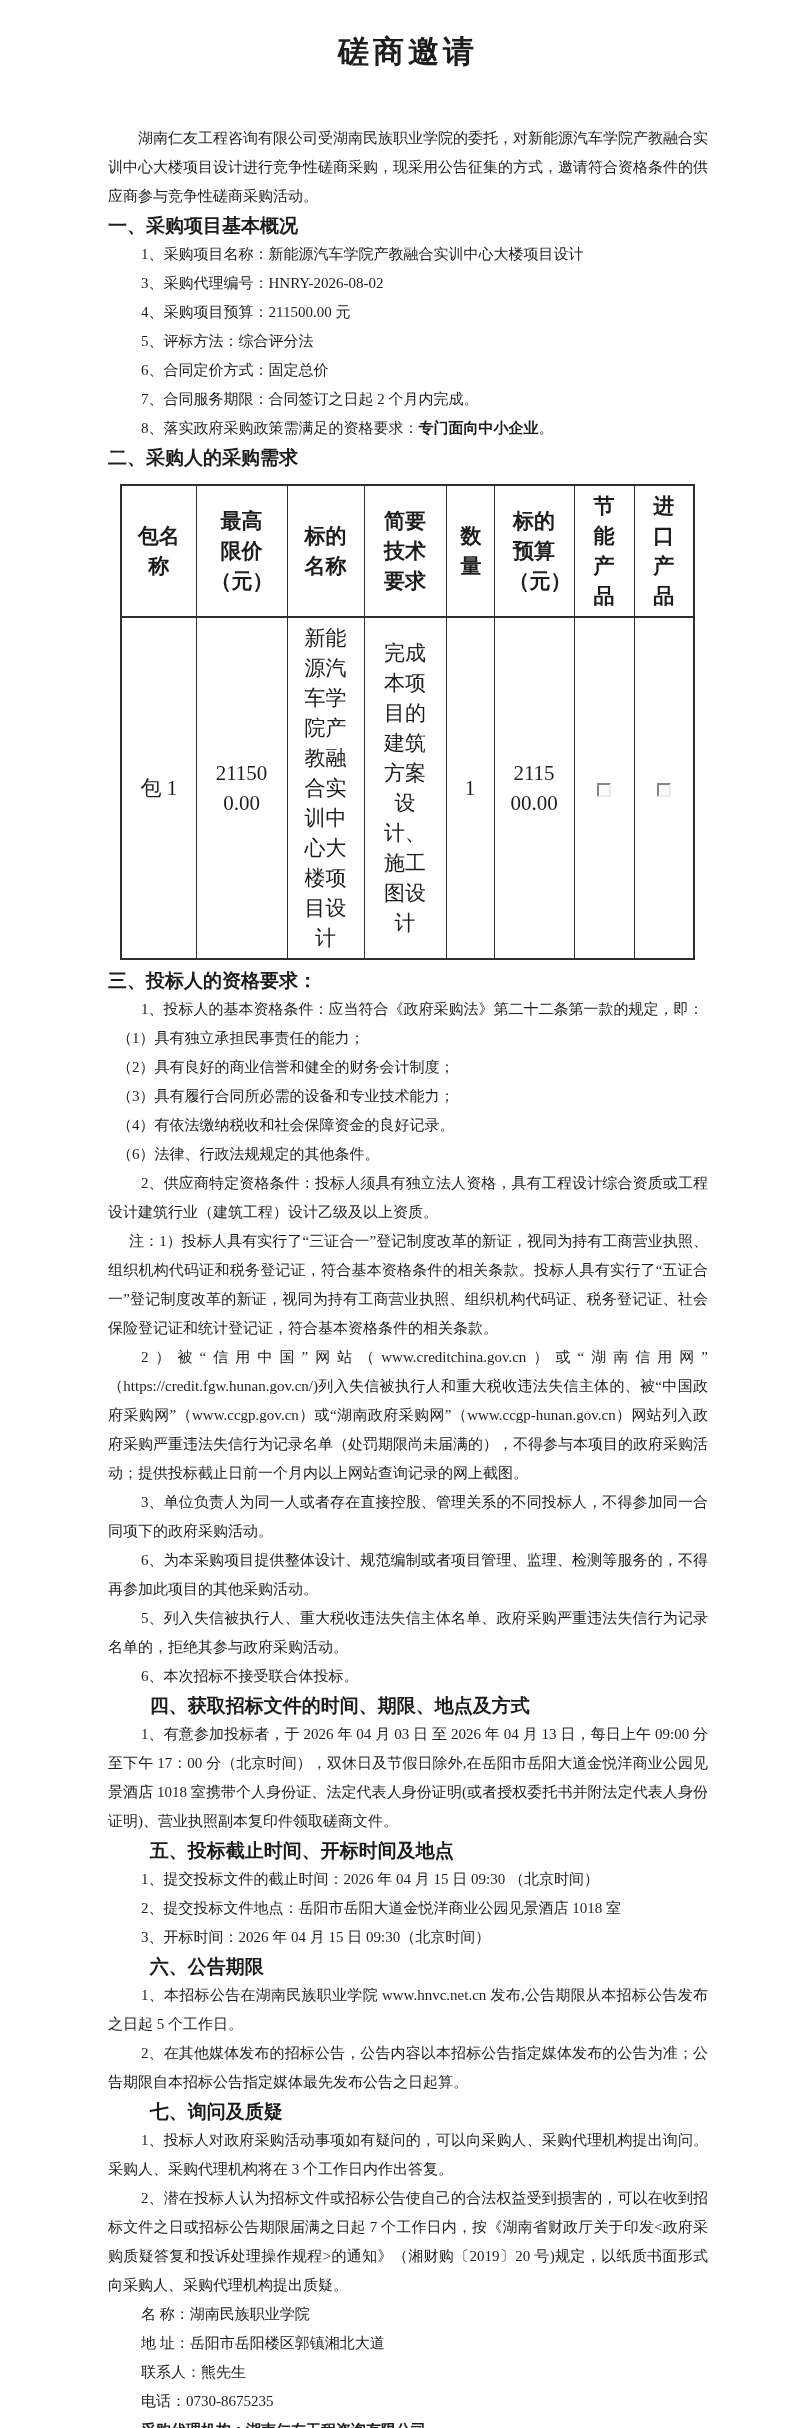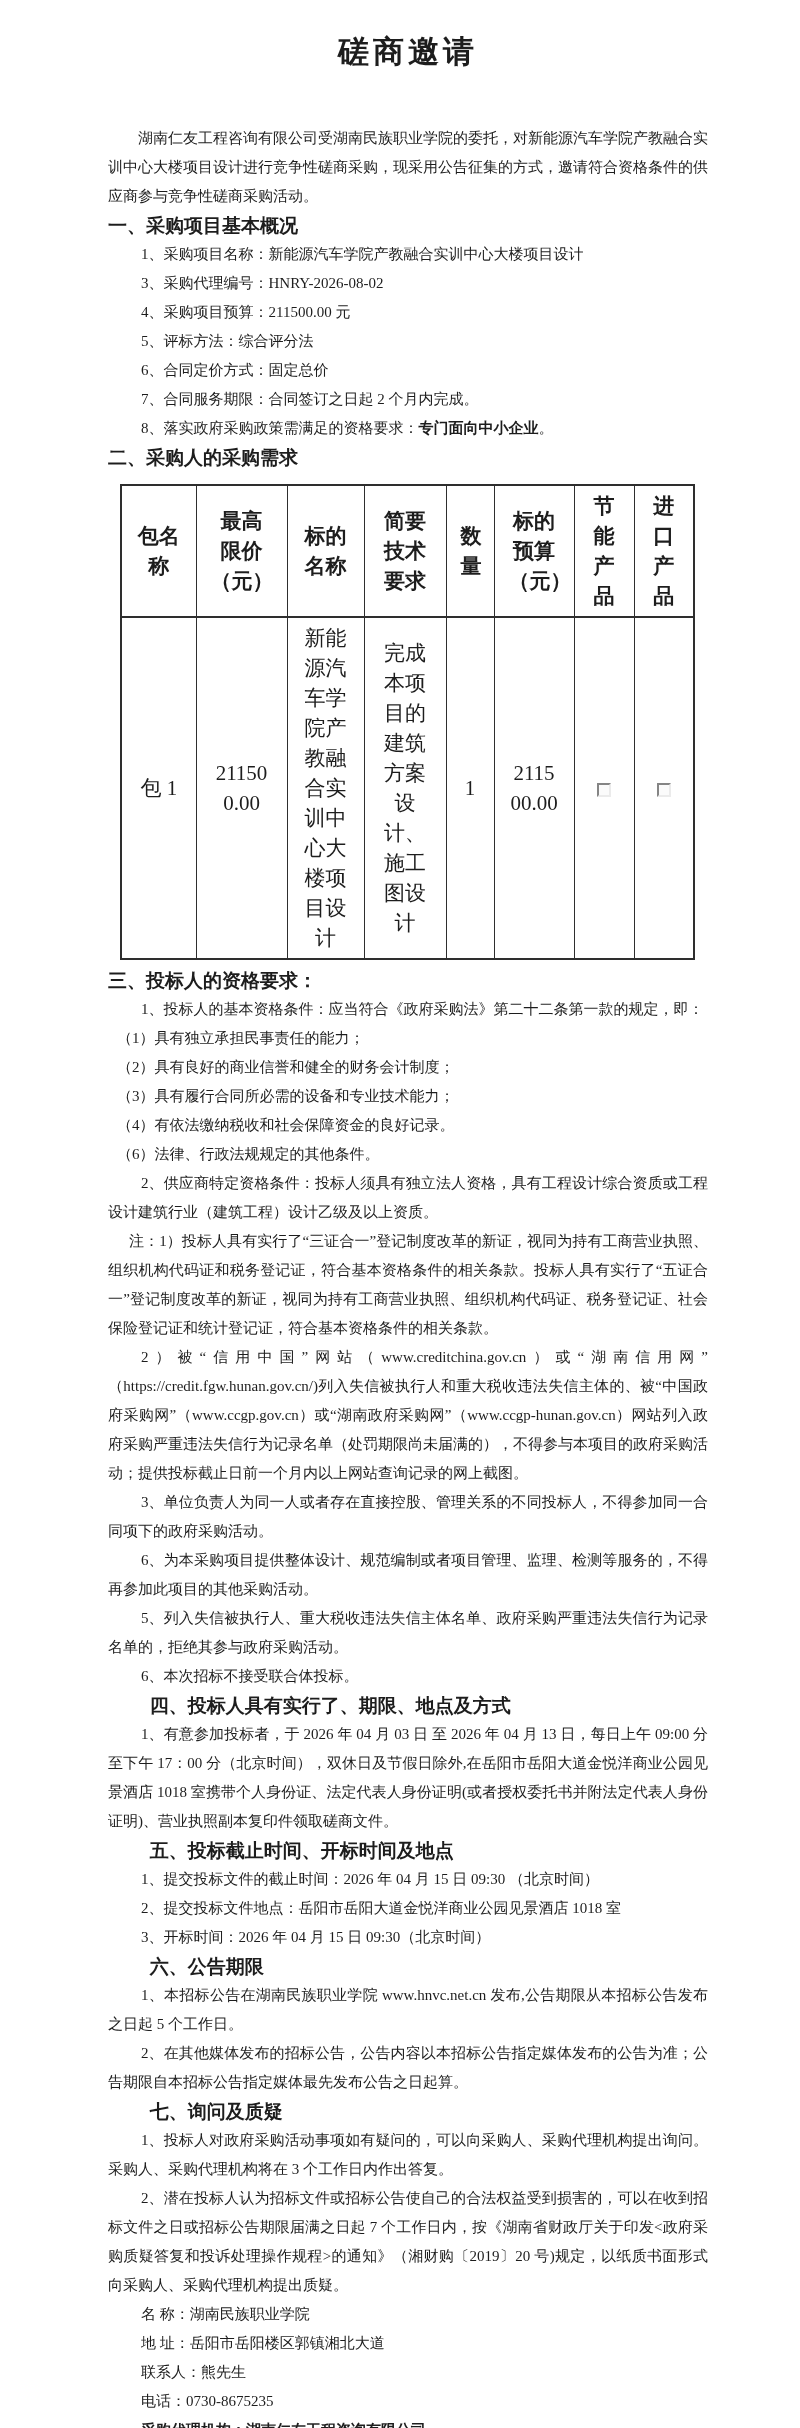--- a/index.html
+++ b/index.html
@@ -116,21 +116,21 @@
     <p class="ind2">2、供应商特定资格条件：投标人须具有独立法人资格，具有工程设计综合资质或工程设计建筑行业（建筑工程）设计乙级及以上资质。</p>
     <p class="note">注：1）投标人具有实行了“三证合一”登记制度改革的新证，视同为持有工商营业执照、组织机构代码证和税务登记证，符合基本资格条件的相关条款。投标人具有实行了“五证合一”登记制度改革的新证，视同为持有工商营业执照、组织机构代码证、税务登记证、社会保险登记证和统计登记证，符合基本资格条件的相关条款。</p>
     <p class="ind2">2）被“信用中国”网站（www.creditchina.gov.cn）或“湖南信用网”（https://credit.fgw.hunan.gov.cn/)列入失信被执行人和重大税收违法失信主体的、被“中国政府采购网”（www.ccgp.gov.cn）或“湖南政府采购网”（www.ccgp-hunan.gov.cn）网站列入政府采购严重违法失信行为记录名单（处罚期限尚未届满的），不得参与本项目的政府采购活动；提供投标截止日前一个月内以上网站查询记录的网上截图。</p>
     <p class="ind2">3、单位负责人为同一人或者存在直接控股、管理关系的不同投标人，不得参加同一合同项下的政府采购活动。</p>
     <p class="ind2">6、为本采购项目提供整体设计、规范编制或者项目管理、监理、检测等服务的，不得再参加此项目的其他采购活动。</p>
     <p class="ind2">5、列入失信被执行人、重大税收违法失信主体名单、政府采购严重违法失信行为记录名单的，拒绝其参与政府采购活动。</p>
     <p class="ind2">6、本次招标不接受联合体投标。</p>
   </section>
 
   <section>
-    <h2 class="h-ind">四、投标人具有实行了、期限、地点及方式</h2>
+    <h2 class="h-ind">四、获取招标文件的时间、期限、地点及方式</h2>
     <p class="ind2">1、有意参加投标者，于 2026 年 04 月 03 日 至 2026 年 04 月 13 日，每日上午 09:00 分至下午 17：00 分（北京时间），双休日及节假日除外,在岳阳市岳阳大道金悦洋商业公园见景酒店 1018 室携带个人身份证、法定代表人身份证明(或者授权委托书并附法定代表人身份证明)、营业执照副本复印件领取磋商文件。</p>
   </section>
 
   <section>
     <h2 class="h-ind">五、投标截止时间、开标时间及地点</h2>
     <p class="ind2">1、提交投标文件的截止时间：2026 年 04 月 15 日 09:30 （北京时间）</p>
     <p class="ind2">2、提交投标文件地点：岳阳市岳阳大道金悦洋商业公园见景酒店 1018 室</p>
     <p class="ind2">3、开标时间：2026 年 04 月 15 日 09:30（北京时间）</p>
   </section>
 

